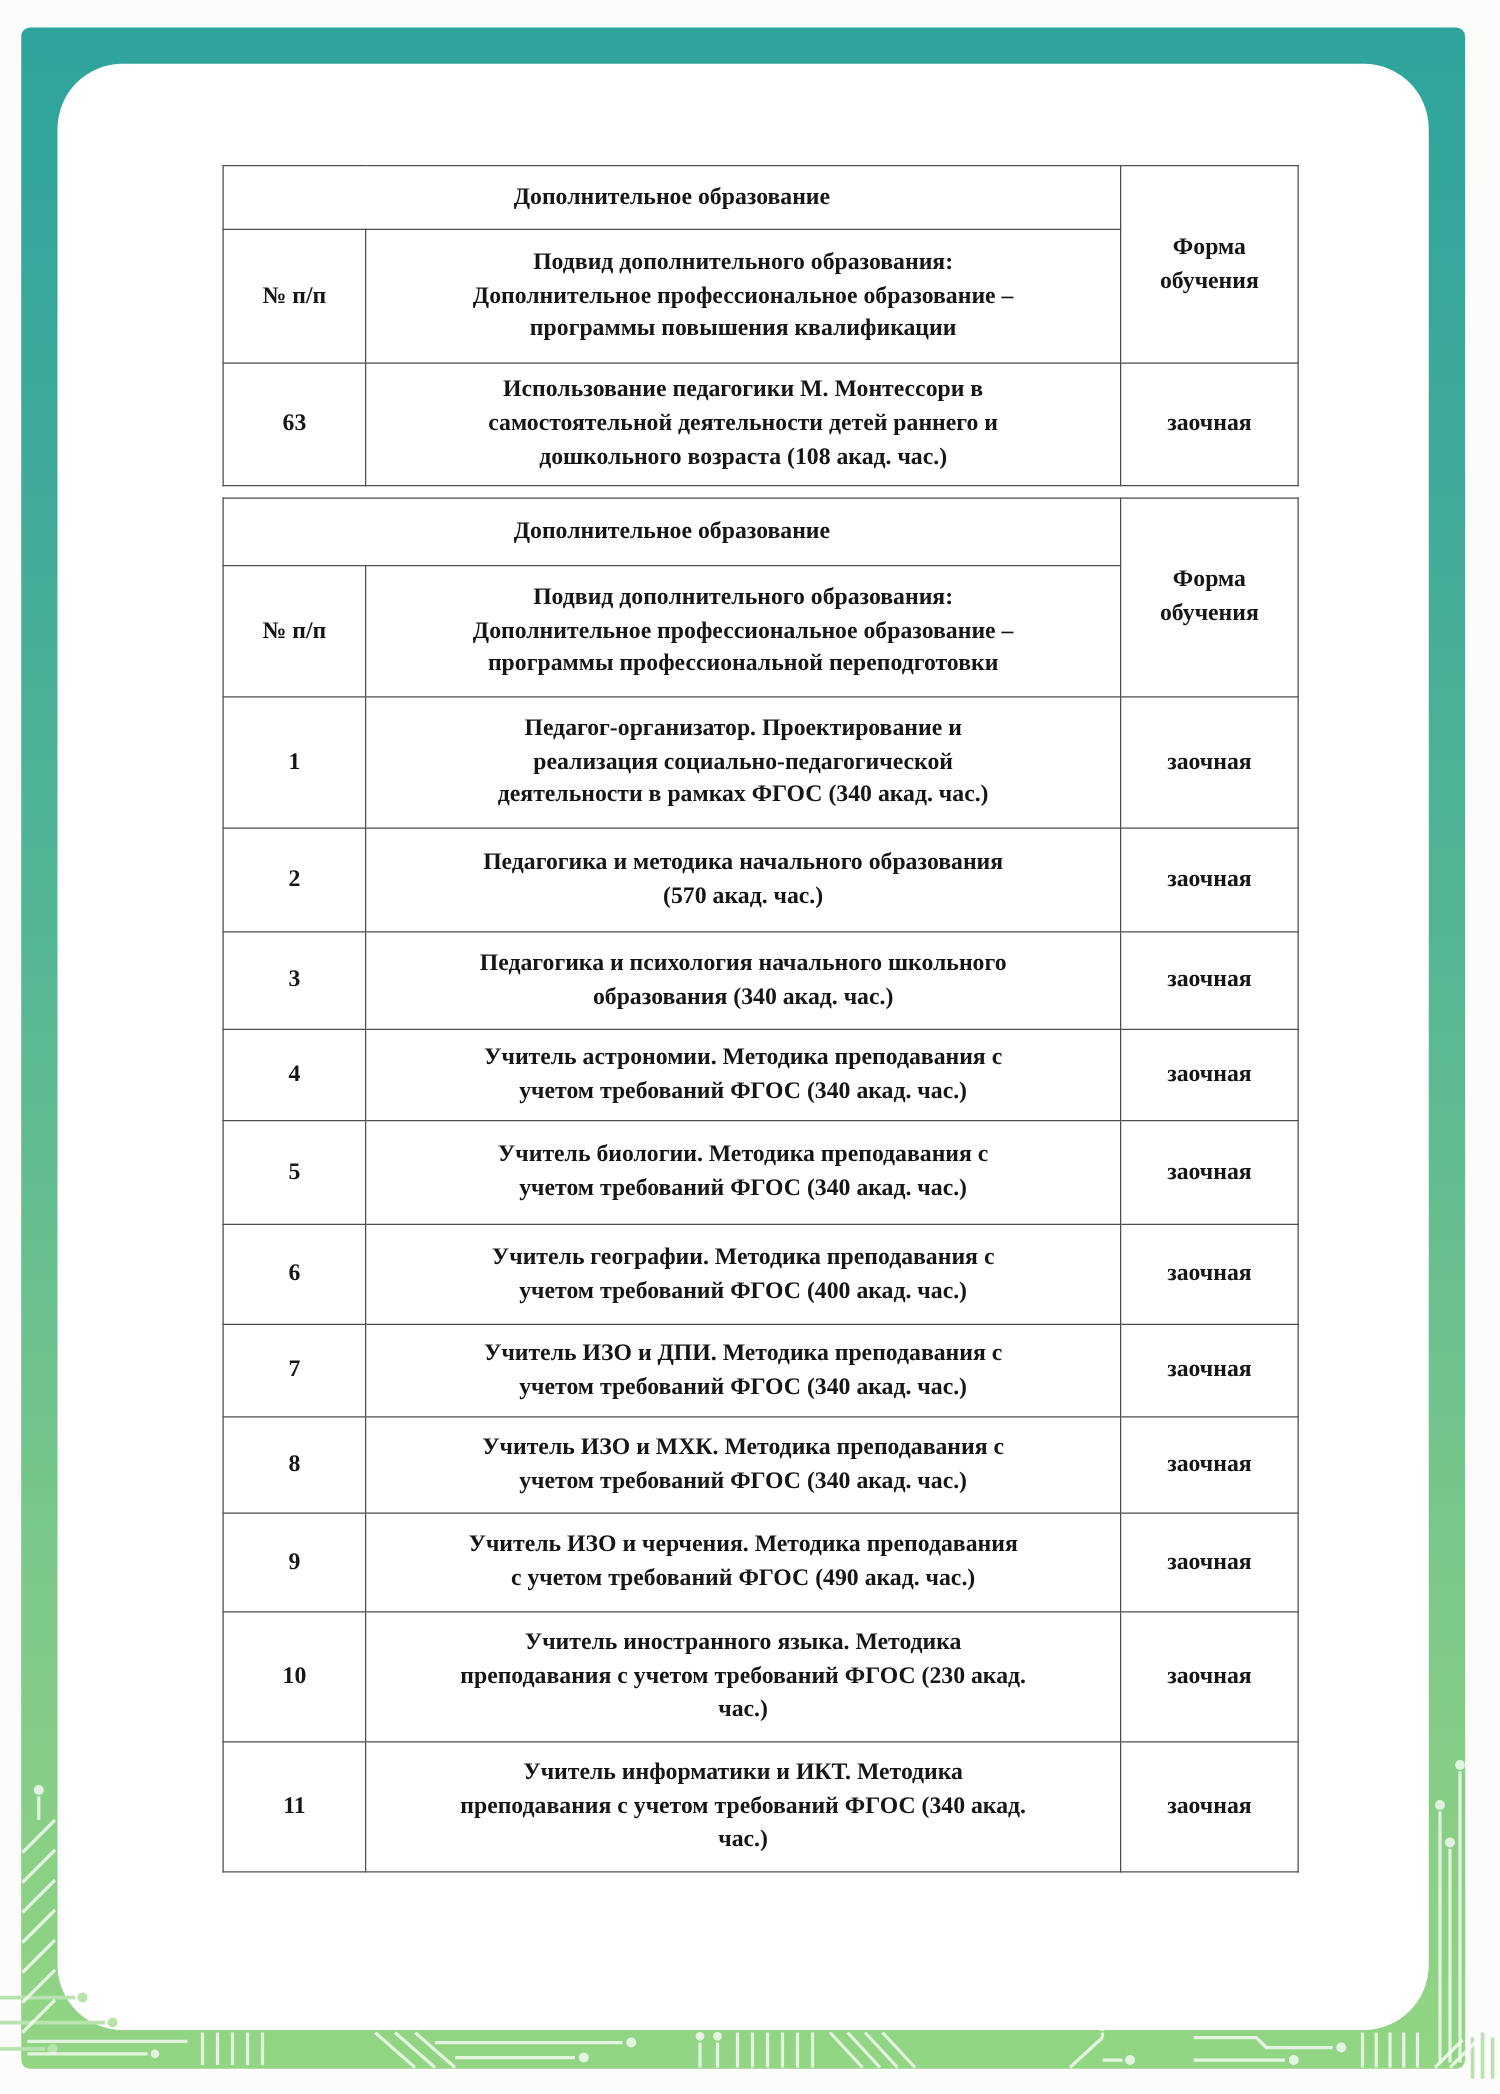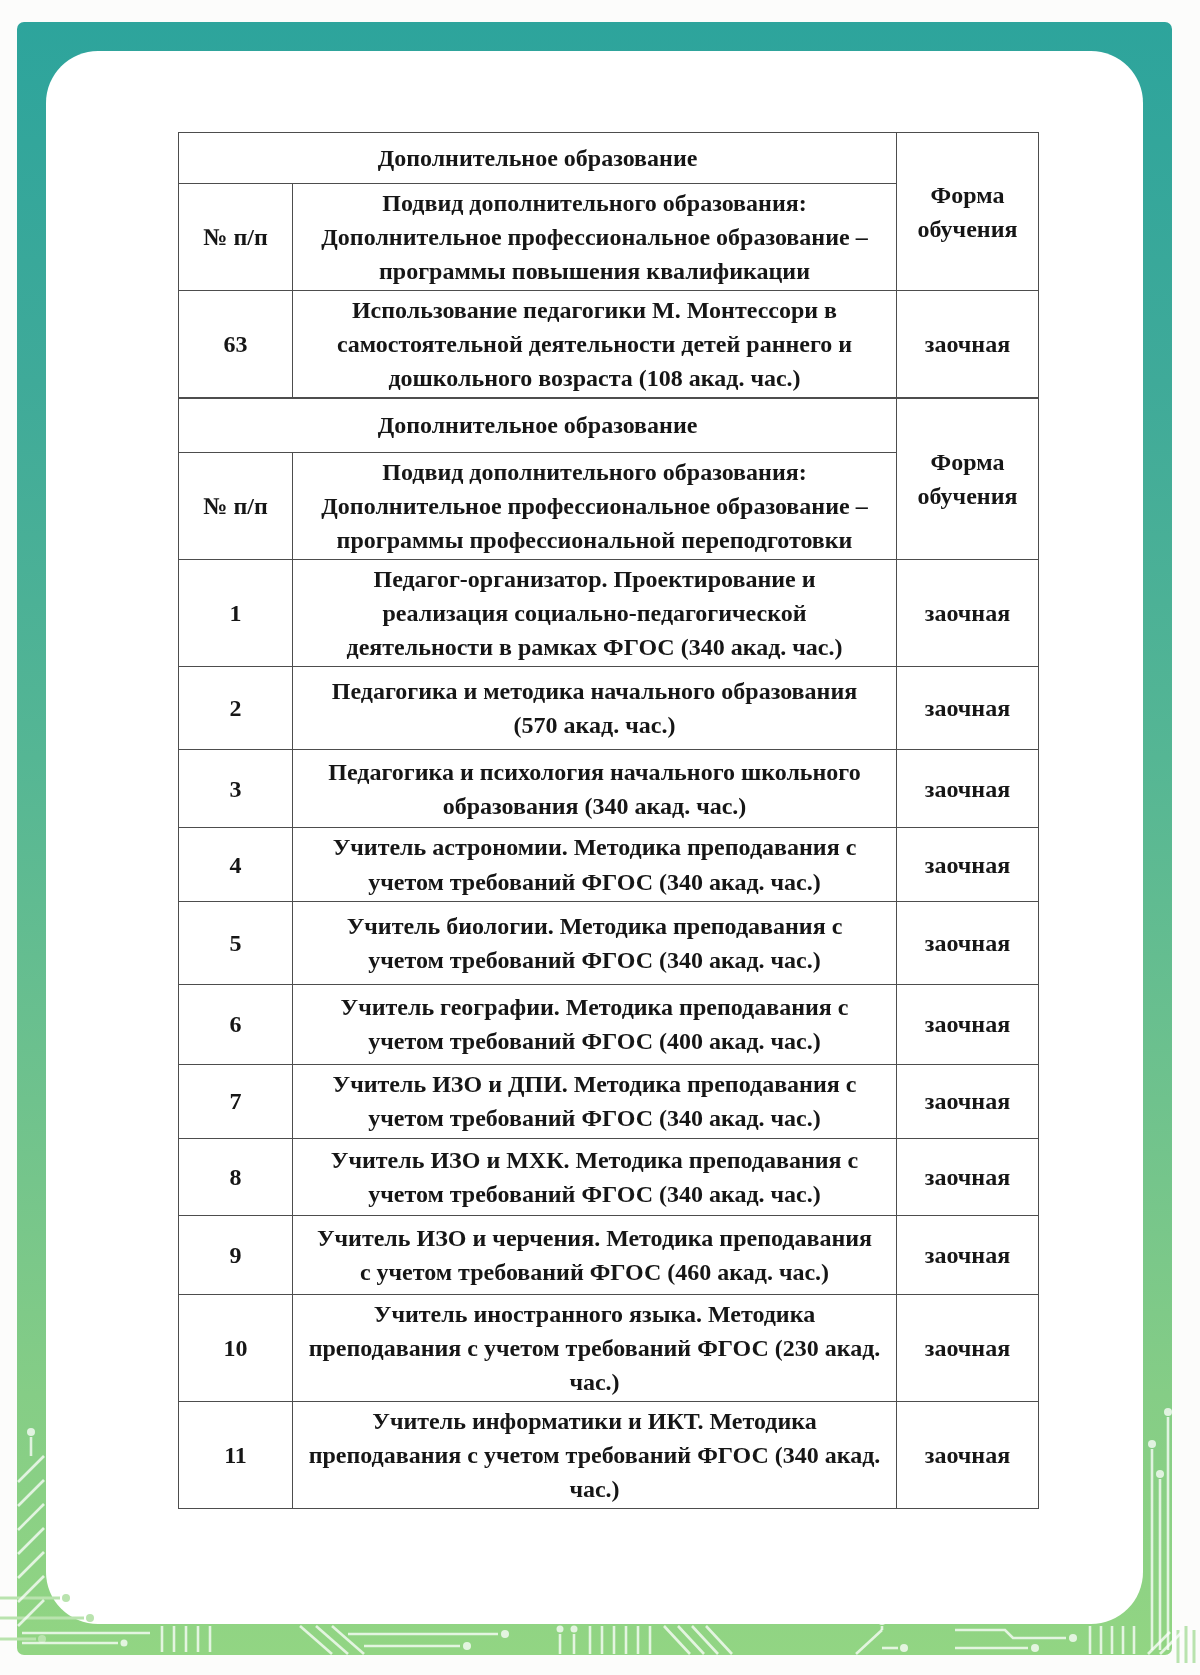--- a/index.html
+++ b/index.html
@@ -21,21 +21,21 @@
   .deco{position:absolute;left:0;top:0;pointer-events:none;}
   
   .table-wrap{position:absolute;left:178px;width:860px;}
   table.doc-table{
     border-collapse:collapse;table-layout:fixed;width:860px;
   }
   table.doc-table td{
     border:1px solid #4d4d4d;
     text-align:center;vertical-align:middle;
     font-weight:bold;color:#161616;
-    font-size:24px;line-height:1.42;
+    font-size:19px;line-height:1.42;
     padding:2px 8px;
   }
   td.title-cell{font-size:20px;}
   td.form-header-cell{font-size:19px;}
   .pre{white-space:pre-line;}
 </style>
 </head>
 <body>
 
 <div class="frame"></div>
@@ -225,21 +225,21 @@
         </tr>
         <tr style="height: 77px;">
           <td class="no-cell">8</td>
           <td class="program-cell pre">Учитель ИЗО и МХК. Методика преподавания с
 учетом требований ФГОС (340 акад. час.)</td>
           <td class="form-cell">заочная</td>
         </tr>
         <tr style="height: 79px;">
           <td class="no-cell">9</td>
           <td class="program-cell pre">Учитель ИЗО и черчения. Методика преподавания
-с учетом требований ФГОС (460 акад. час.)</td>
+с учетом требований ФГОС (490 акад. час.)</td>
           <td class="form-cell">заочная</td>
         </tr>
         <tr style="height: 104px;">
           <td class="no-cell">10</td>
           <td class="program-cell pre">Учитель иностранного языка. Методика
 преподавания с учетом требований ФГОС (230 акад.
 час.)</td>
           <td class="form-cell">заочная</td>
         </tr>
         <tr style="height: 104px;">

